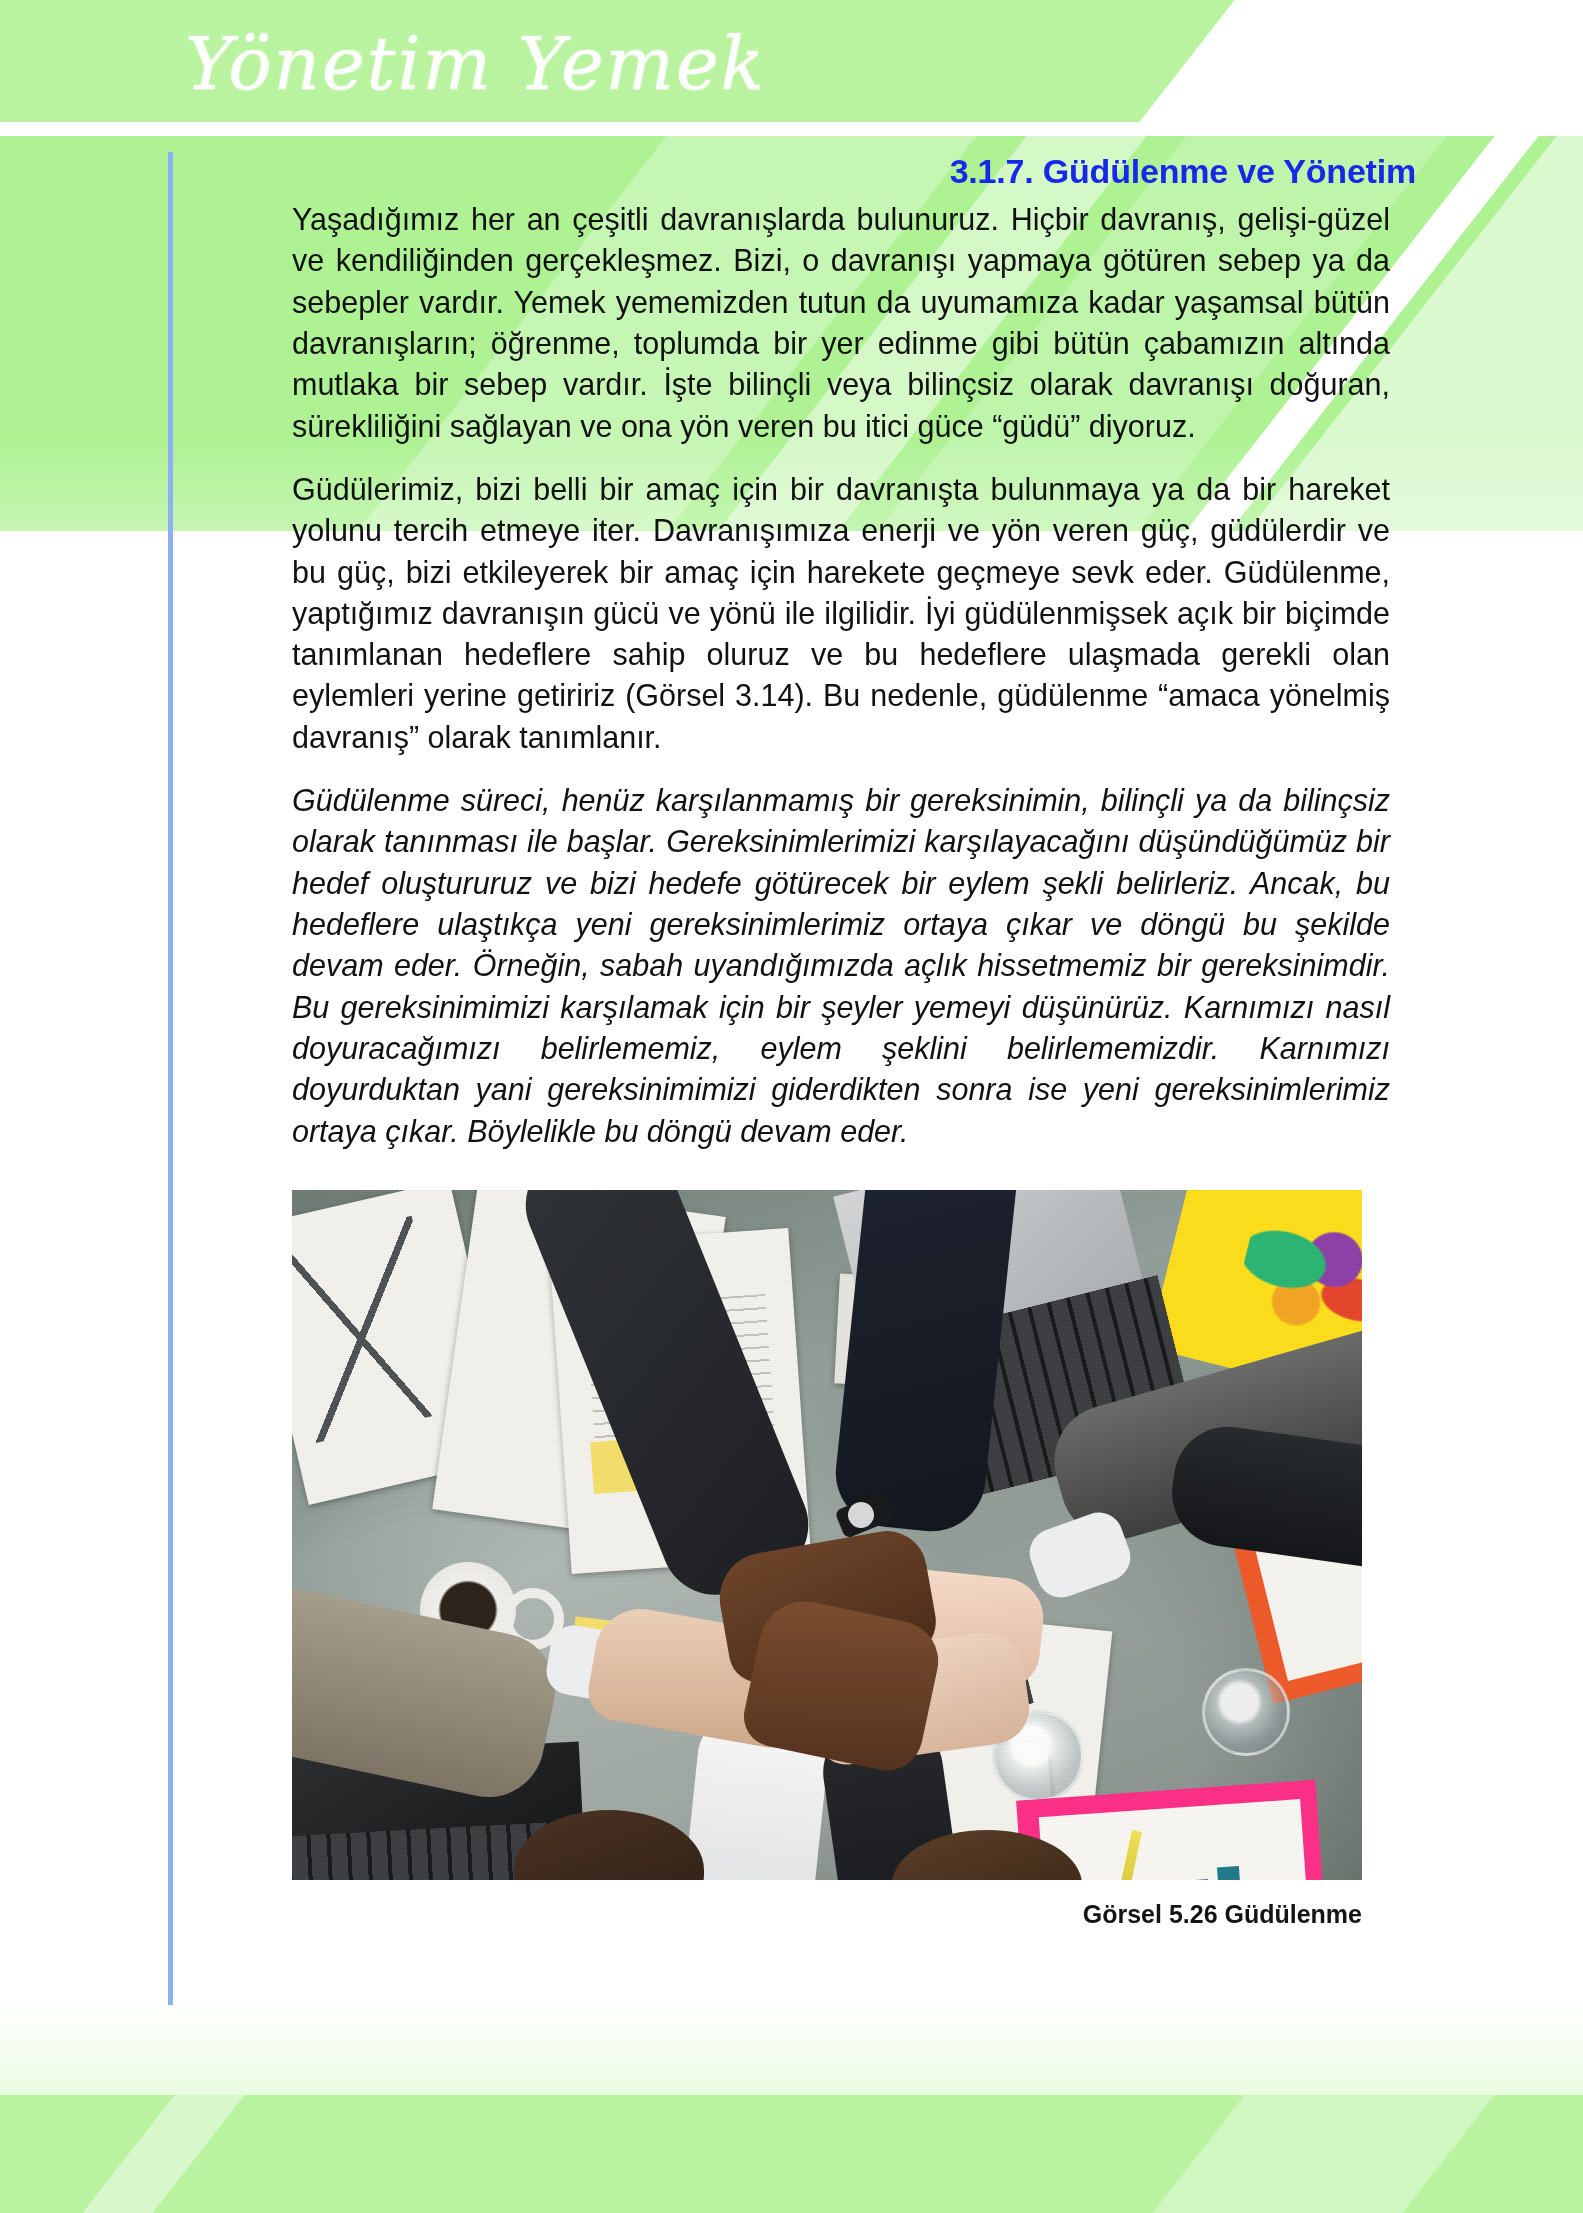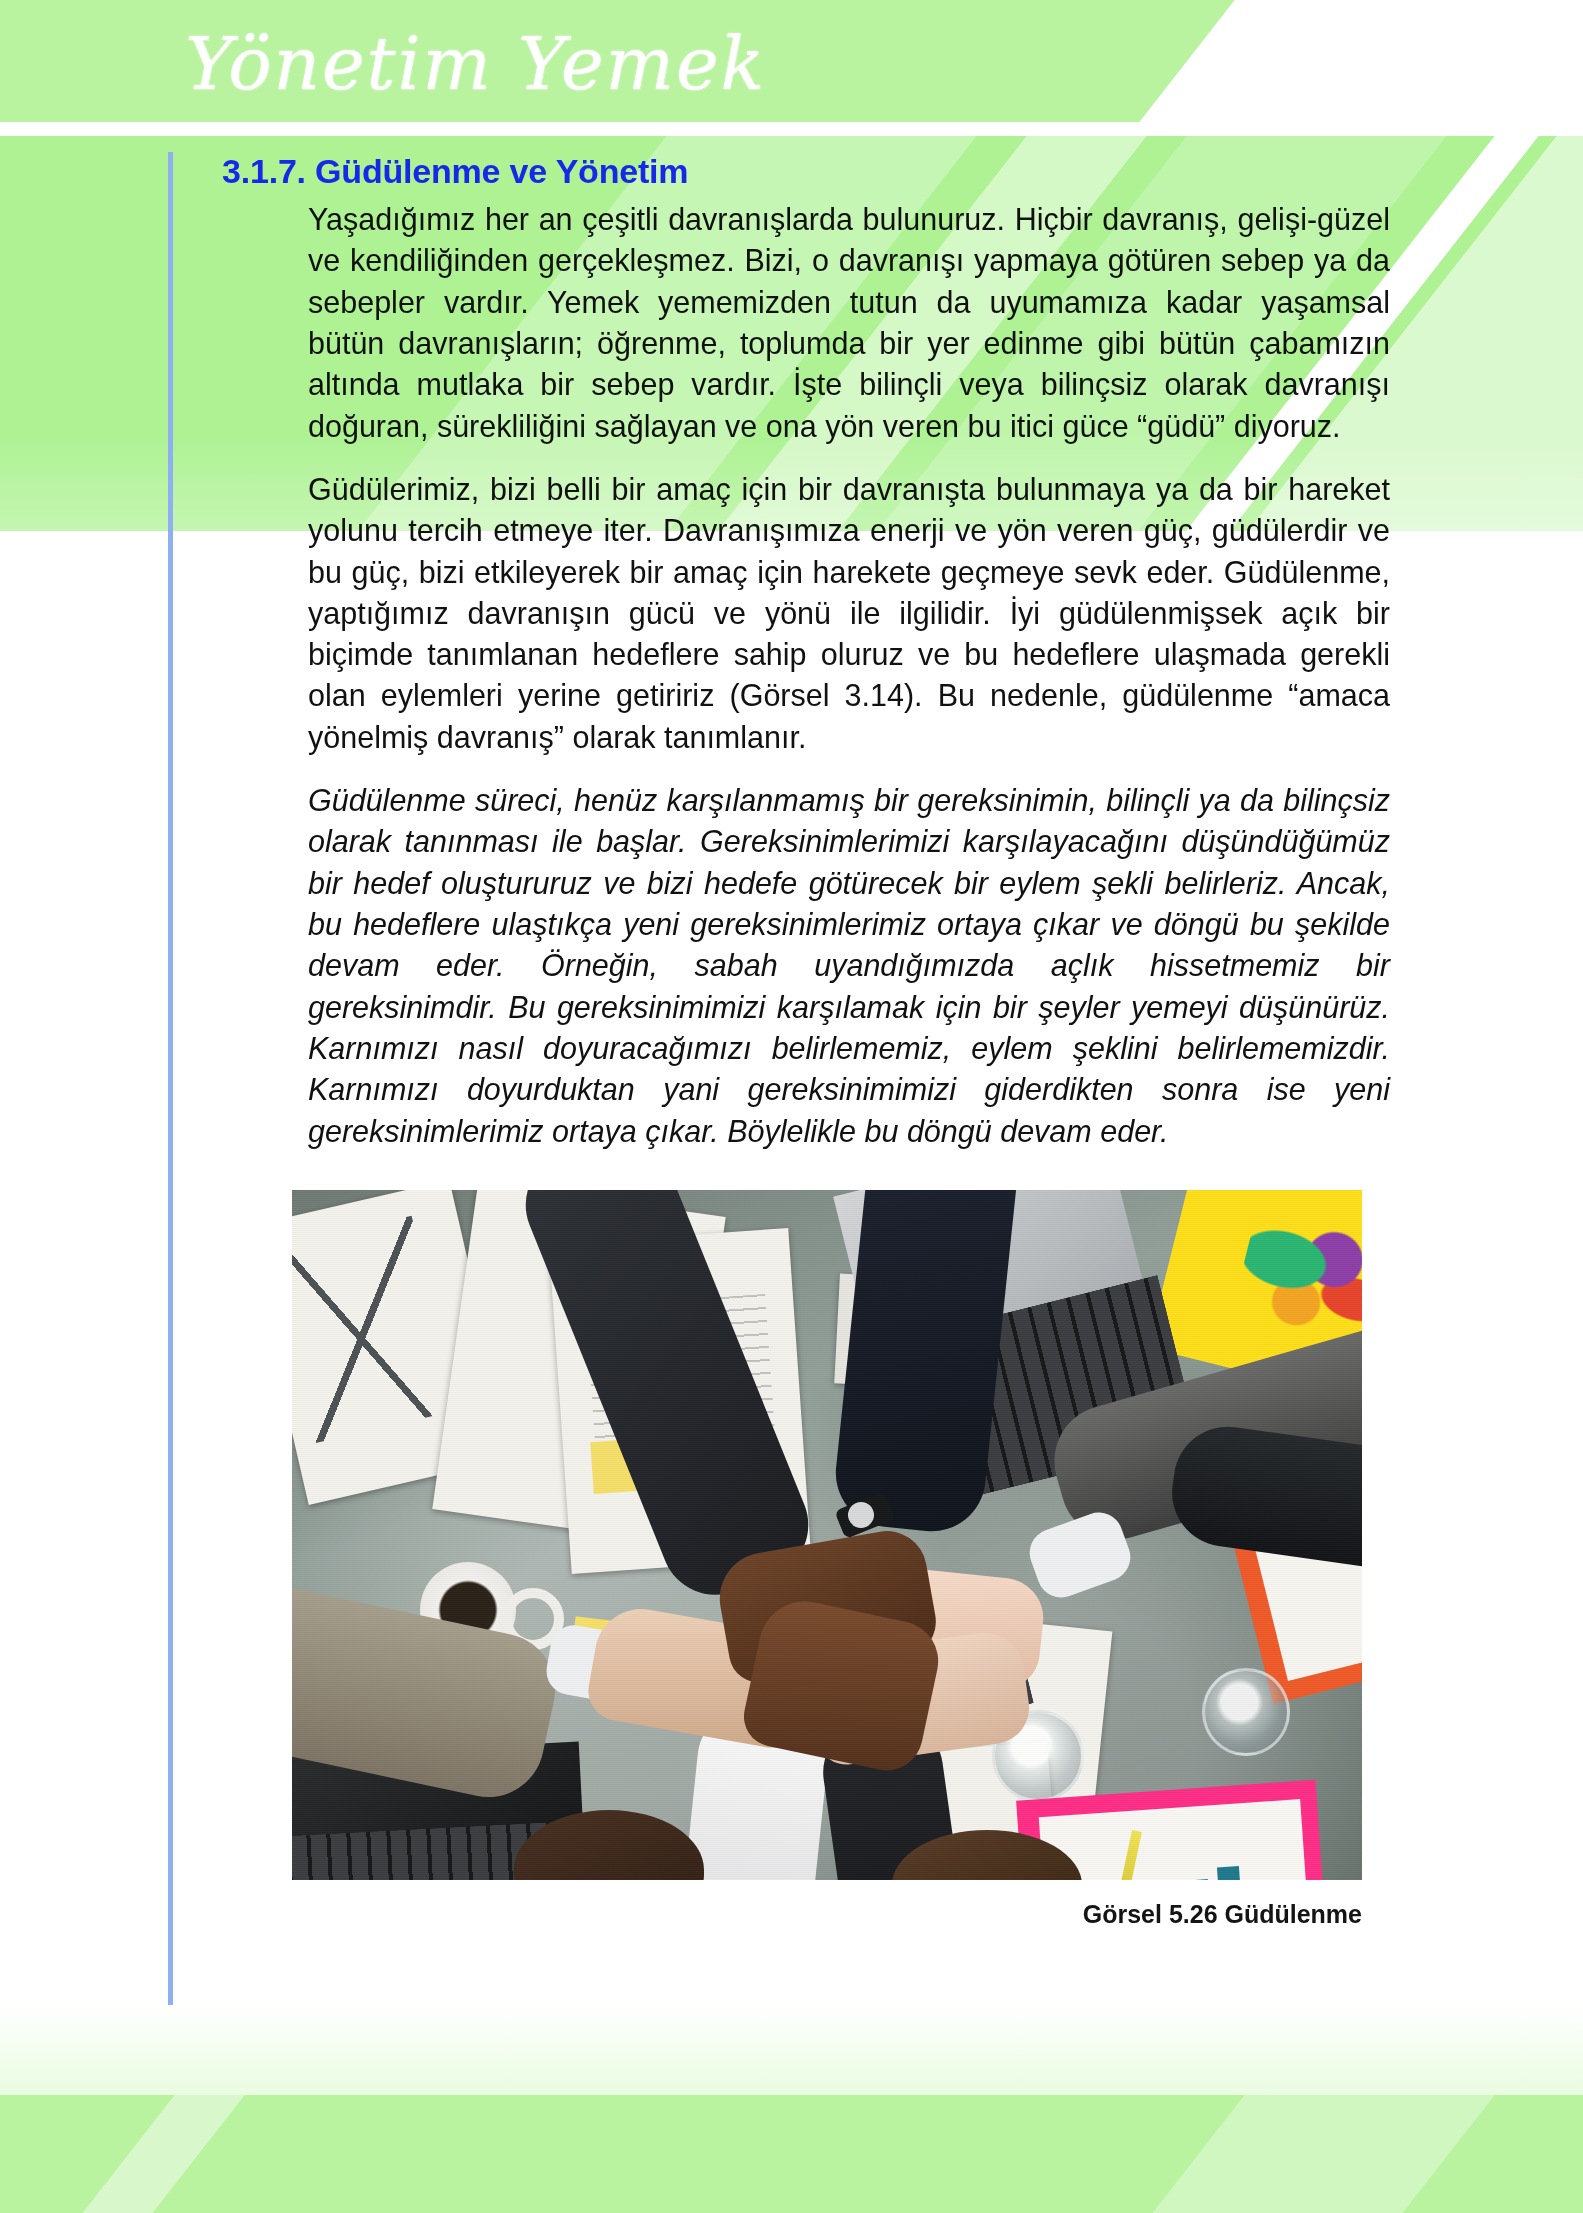--- a/index.html
+++ b/index.html
@@ -132,34 +132,35 @@
     position: absolute;
     left: 168px;
     top: 2037px;
     width: 1248px;
     height: 5px;
     background: #8fb0f0;
   }
 
   .section-heading {
     margin: 0 0 8px 0;
-    padding-left: 54px;
+    padding-left: 80px;
     font-size: 34px;
     font-weight: bold;
     color: #1728e8;
     letter-spacing: -0.2px;
+    text-align: right;
   }
 
   .body-col {
     padding-left: 124px;
     padding-right: 26px;
   }
 
   p.para {
-    margin: 0 0 22px 16px;
+    margin: 0 0 22px 0;
     font-size: 30.5px;
     line-height: 1.355;
     color: #111111;
     text-align: justify;
     text-justify: inter-word;
     hyphens: manual;
   }
   p.para:last-of-type { margin-bottom: 0; font-style: italic; }
 
   

